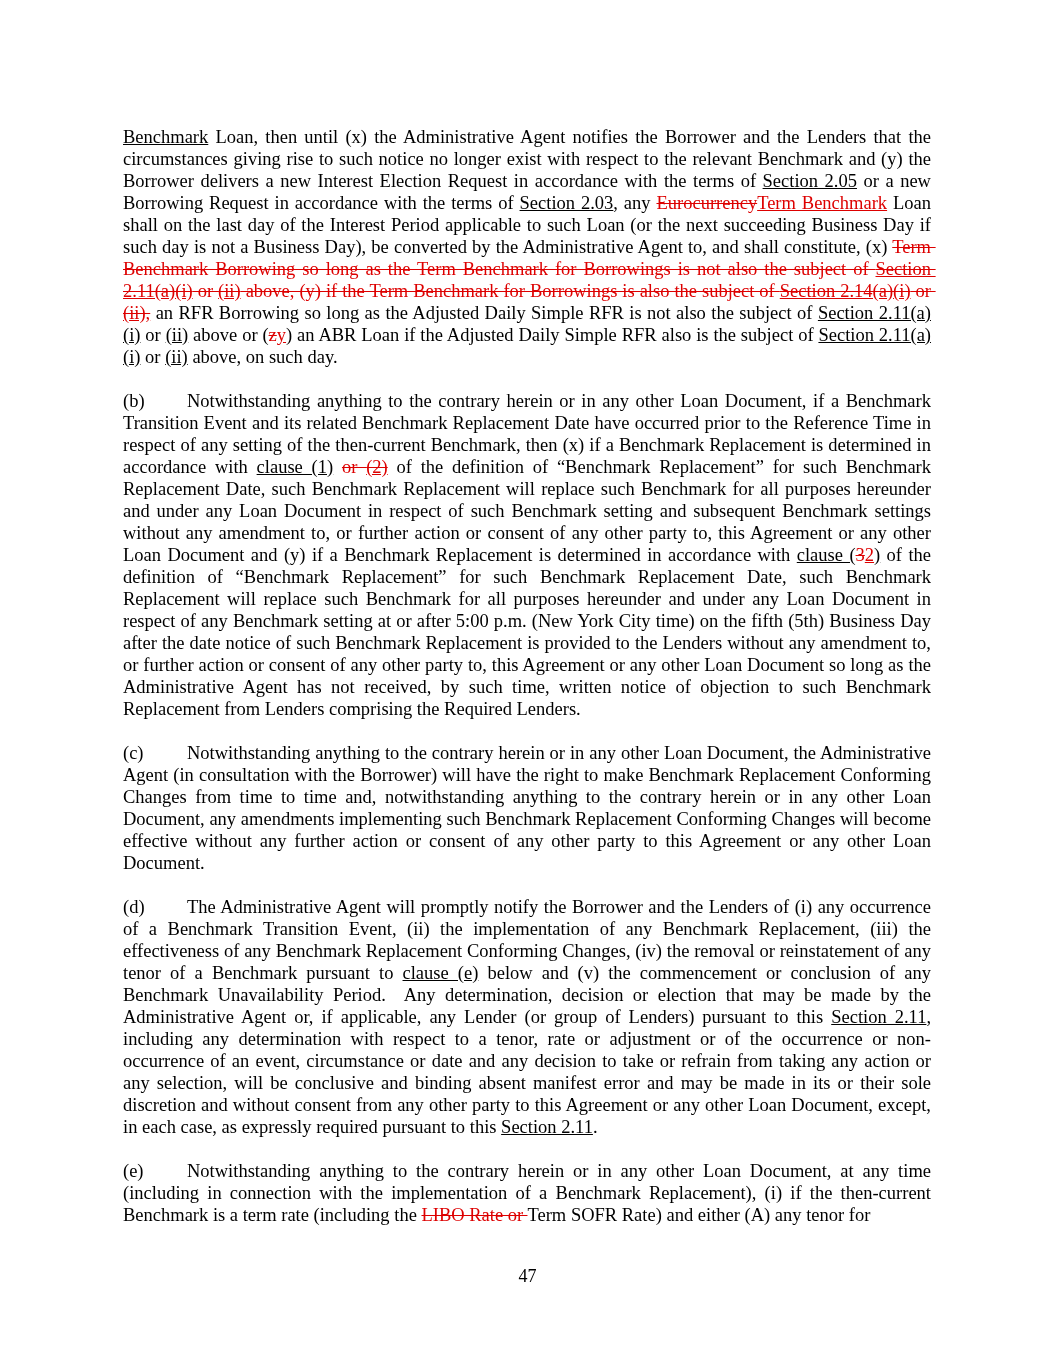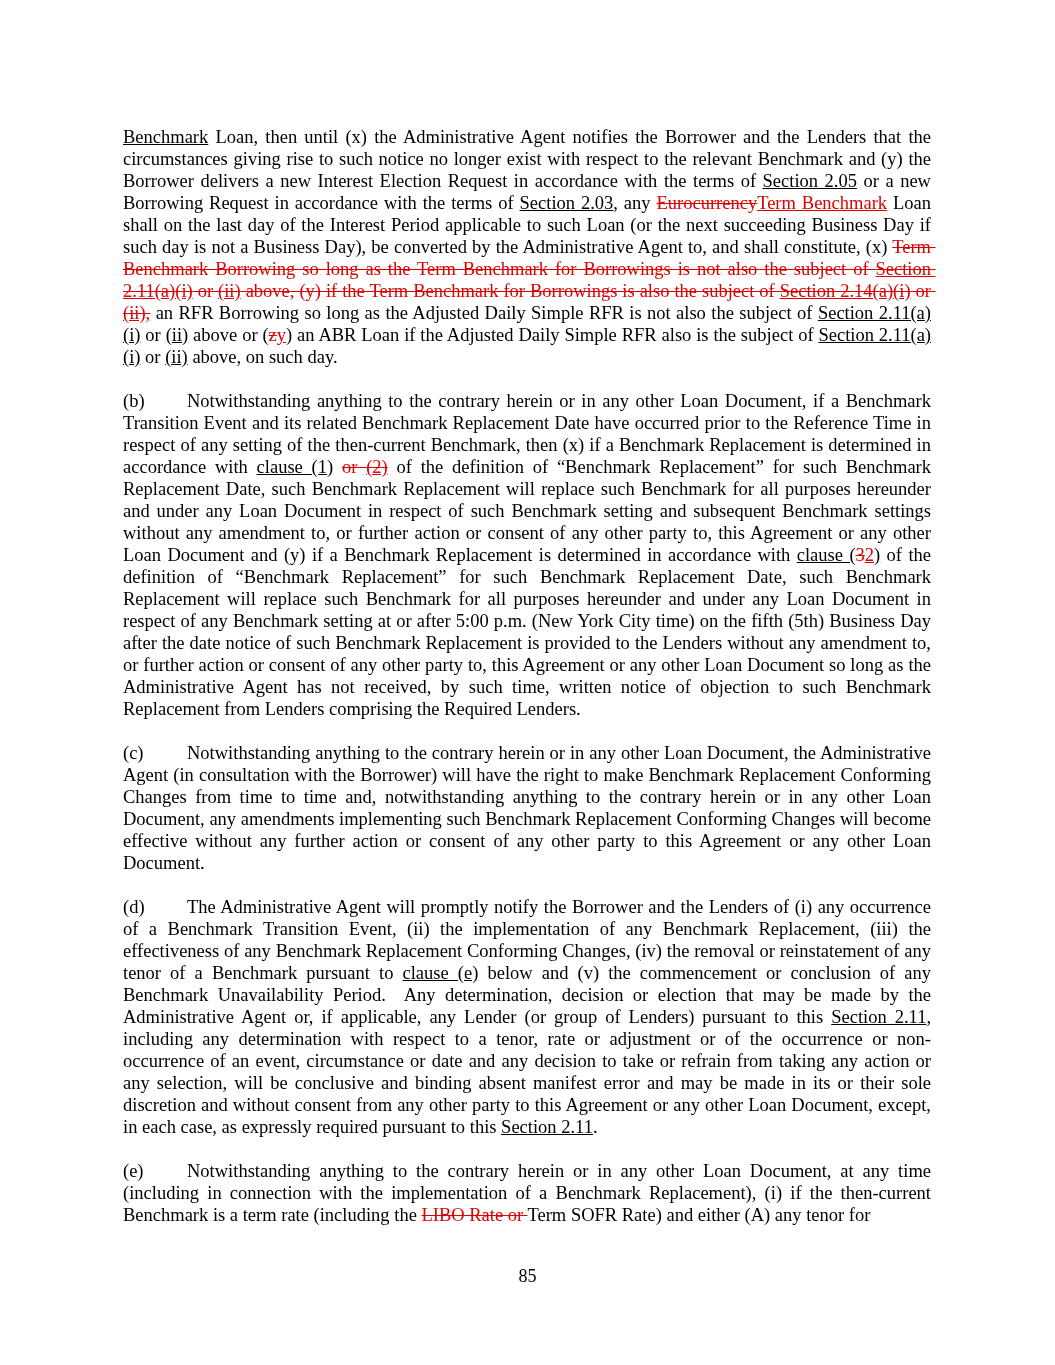--- a/index.html
+++ b/index.html
@@ -63,14 +63,14 @@
 <body>
 
 <div class="page">
   <div class="content">
     <p class="para"><span class="run run-u">Benchmark</span><span class="run run-n"> Loan, then until (x) the Administrative Agent notifies the Borrower and the Lenders that the circumstances giving rise to such notice no longer exist with respect to the relevant Benchmark and (y) the Borrower delivers a new Interest Election Request in accordance with the terms of </span><span class="run run-u">Section 2.05</span><span class="run run-n"> or a new Borrowing Request in accordance with the terms of </span><span class="run run-u">Section 2.03</span><span class="run run-n">, any </span><span class="run run-rs">Eurocurrency</span><span class="run run-ru">Term Benchmark</span><span class="run run-n"> Loan shall on the last day of the Interest Period applicable to such Loan (or the next succeeding Business Day if such day is not a Business Day), be converted by the Administrative Agent to, and shall constitute, (x) </span><span class="run run-rs">Term Benchmark Borrowing so long as the Term Benchmark for Borrowings is not also the subject of </span><span class="run run-rsu">Section 2.11(a)(i)</span><span class="run run-rs"> or </span><span class="run run-rsu">(ii)</span><span class="run run-rs"> above, (y) if the Term Benchmark for Borrowings is also the subject of </span><span class="run run-rsu">Section 2.14(a)(i)</span><span class="run run-rs"> or </span><span class="run run-rsu">(ii),</span><span class="run run-n"> an RFR Borrowing so long as the Adjusted Daily Simple RFR is not also the subject of </span><span class="run run-u">Section 2.11(a)(i)</span><span class="run run-n"> or </span><span class="run run-u">(ii)</span><span class="run run-n"> above or (</span><span class="run run-rs">z</span><span class="run run-ru">y</span><span class="run run-n">) an ABR Loan if the Adjusted Daily Simple RFR also is the subject of </span><span class="run run-u">Section 2.11(a)(i)</span><span class="run run-n"> or </span><span class="run run-u">(ii)</span><span class="run run-n"> above, on such day.</span></p>
     <p class="para"><span class="run run-label">(b)</span><span class="run run-n">Notwithstanding anything to the contrary herein or in any other Loan Document, if a Benchmark Transition Event and its related Benchmark Replacement Date have occurred prior to the Reference Time in respect of any setting of the then-current Benchmark, then (x) if a Benchmark Replacement is determined in accordance with </span><span class="run run-u">clause (1)</span><span class="run run-n"> </span><span class="run run-rs">or </span><span class="run run-rsu">(2)</span><span class="run run-n"> of the definition of “Benchmark Replacement” for such Benchmark Replacement Date, such Benchmark Replacement will replace such Benchmark for all purposes hereunder and under any Loan Document in respect of such Benchmark setting and subsequent Benchmark settings without any amendment to, or further action or consent of any other party to, this Agreement or any other Loan Document and (y) if a Benchmark Replacement is determined in accordance with </span><span class="run run-u">clause (</span><span class="run run-rs">3</span><span class="run run-ru">2</span><span class="run run-u">)</span><span class="run run-n"> of the definition of “Benchmark Replacement” for such Benchmark Replacement Date, such Benchmark Replacement will replace such Benchmark for all purposes hereunder and under any Loan Document in respect of any Benchmark setting at or after 5:00 p.m. (New York City time) on the fifth (5th) Business Day after the date notice of such Benchmark Replacement is provided to the Lenders without any amendment to, or further action or consent of any other party to, this Agreement or any other Loan Document so long as the Administrative Agent has not received, by such time, written notice of objection to such Benchmark Replacement from Lenders comprising the Required Lenders.</span></p>
     <p class="para"><span class="run run-label">(c)</span><span class="run run-n">Notwithstanding anything to the contrary herein or in any other Loan Document, the Administrative Agent (in consultation with the Borrower) will have the right to make Benchmark Replacement Conforming Changes from time to time and, notwithstanding anything to the contrary herein or in any other Loan Document, any amendments implementing such Benchmark Replacement Conforming Changes will become effective without any further action or consent of any other party to this Agreement or any other Loan Document.</span></p>
     <p class="para"><span class="run run-label">(d)</span><span class="run run-n">The Administrative Agent will promptly notify the Borrower and the Lenders of (i) any occurrence of a Benchmark Transition Event, (ii) the implementation of any Benchmark Replacement, (iii) the effectiveness of any Benchmark Replacement Conforming Changes, (iv) the removal or reinstatement of any tenor of a Benchmark pursuant to </span><span class="run run-u">clause (e)</span><span class="run run-n"> below and (v) the commencement or conclusion of any Benchmark Unavailability Period.  Any determination, decision or election that may be made by the Administrative Agent or, if applicable, any Lender (or group of Lenders) pursuant to this </span><span class="run run-u">Section 2.11</span><span class="run run-n">, including any determination with respect to a tenor, rate or adjustment or of the occurrence or non-occurrence of an event, circumstance or date and any decision to take or refrain from taking any action or any selection, will be conclusive and binding absent manifest error and may be made in its or their sole discretion and without consent from any other party to this Agreement or any other Loan Document, except, in each case, as expressly required pursuant to this </span><span class="run run-u">Section 2.11</span><span class="run run-n">.</span></p>
     <p class="para"><span class="run run-label">(e)</span><span class="run run-n">Notwithstanding anything to the contrary herein or in any other Loan Document, at any time (including in connection with the implementation of a Benchmark Replacement), (i) if the then-current Benchmark is a term rate (including the </span><span class="run run-rs">LIBO Rate or </span><span class="run run-n">Term SOFR Rate) and either (A) any tenor for</span></p>
   </div>
-  <div class="page-number">85</div>
+  <div class="page-number">47</div>
 </div>
 
 </body></html>

